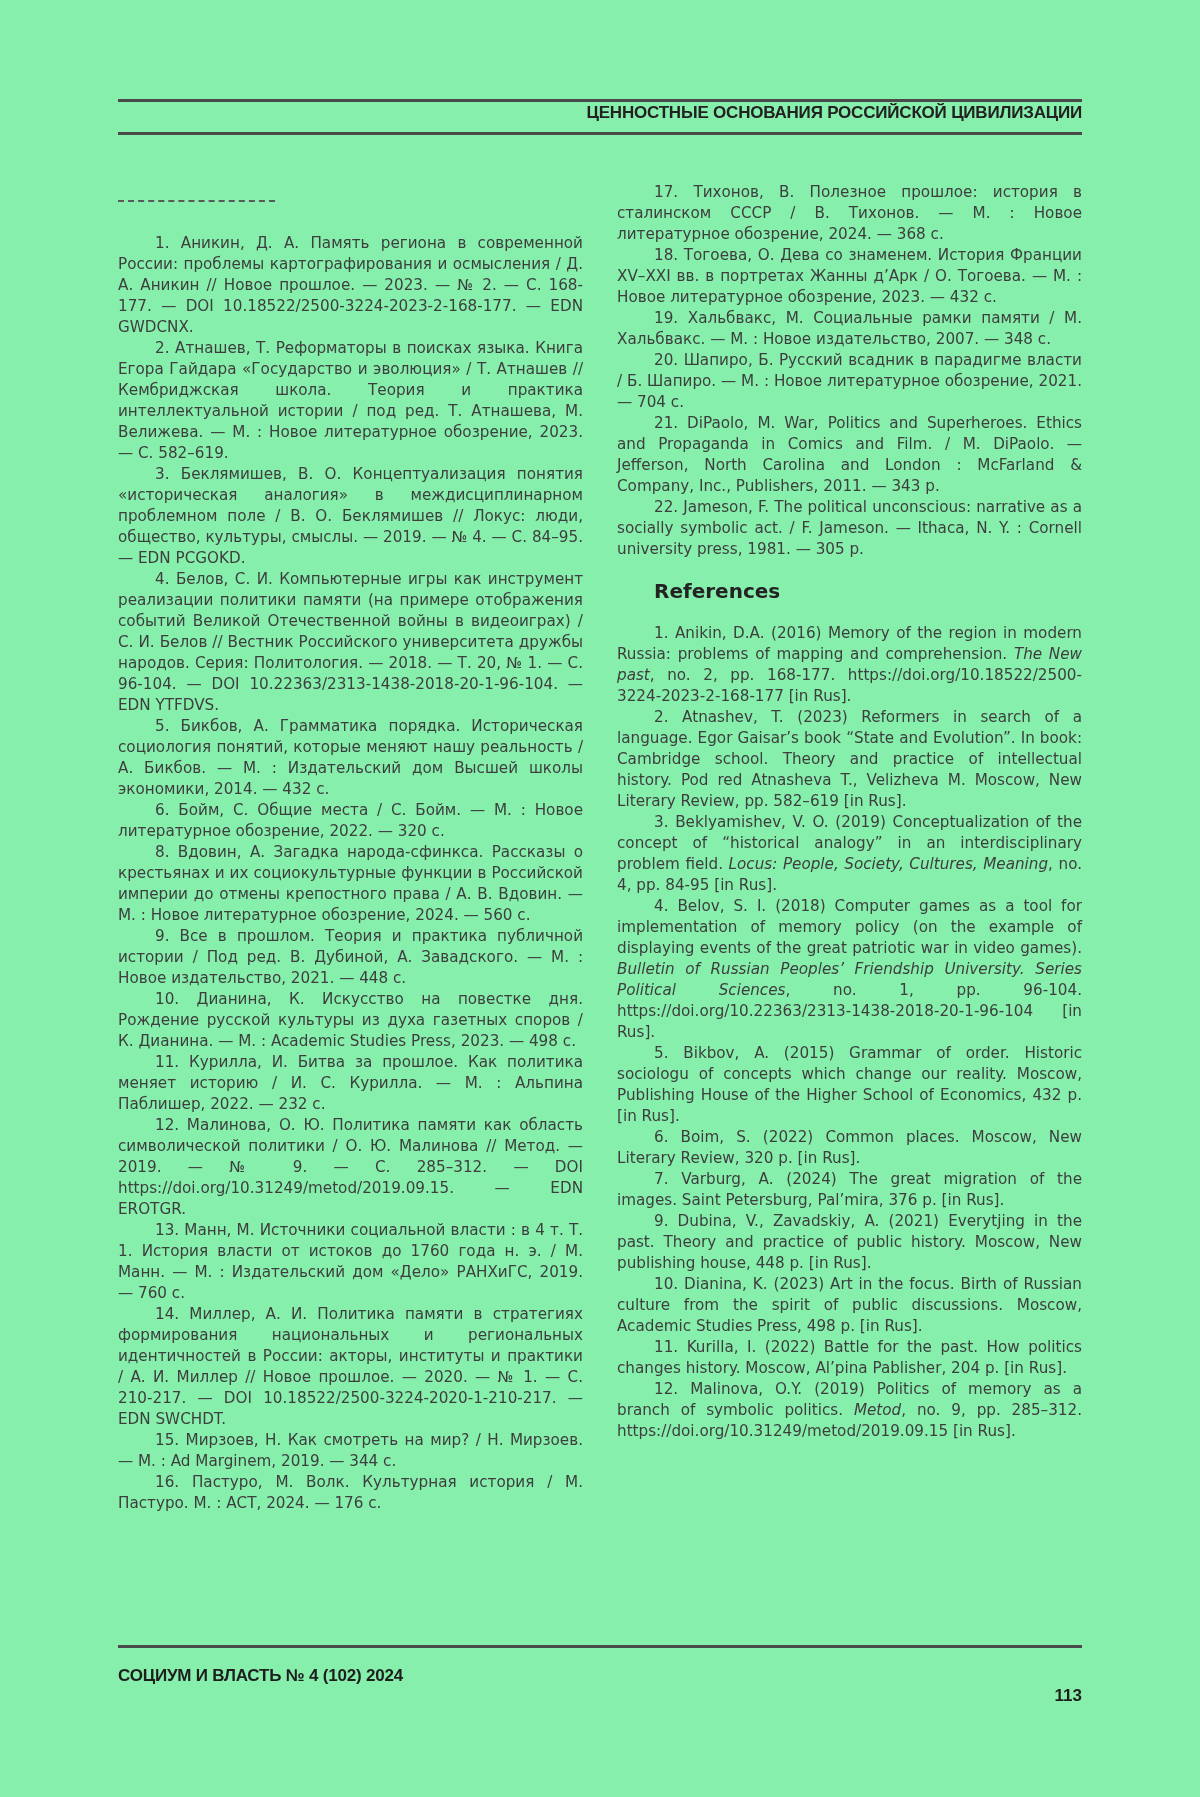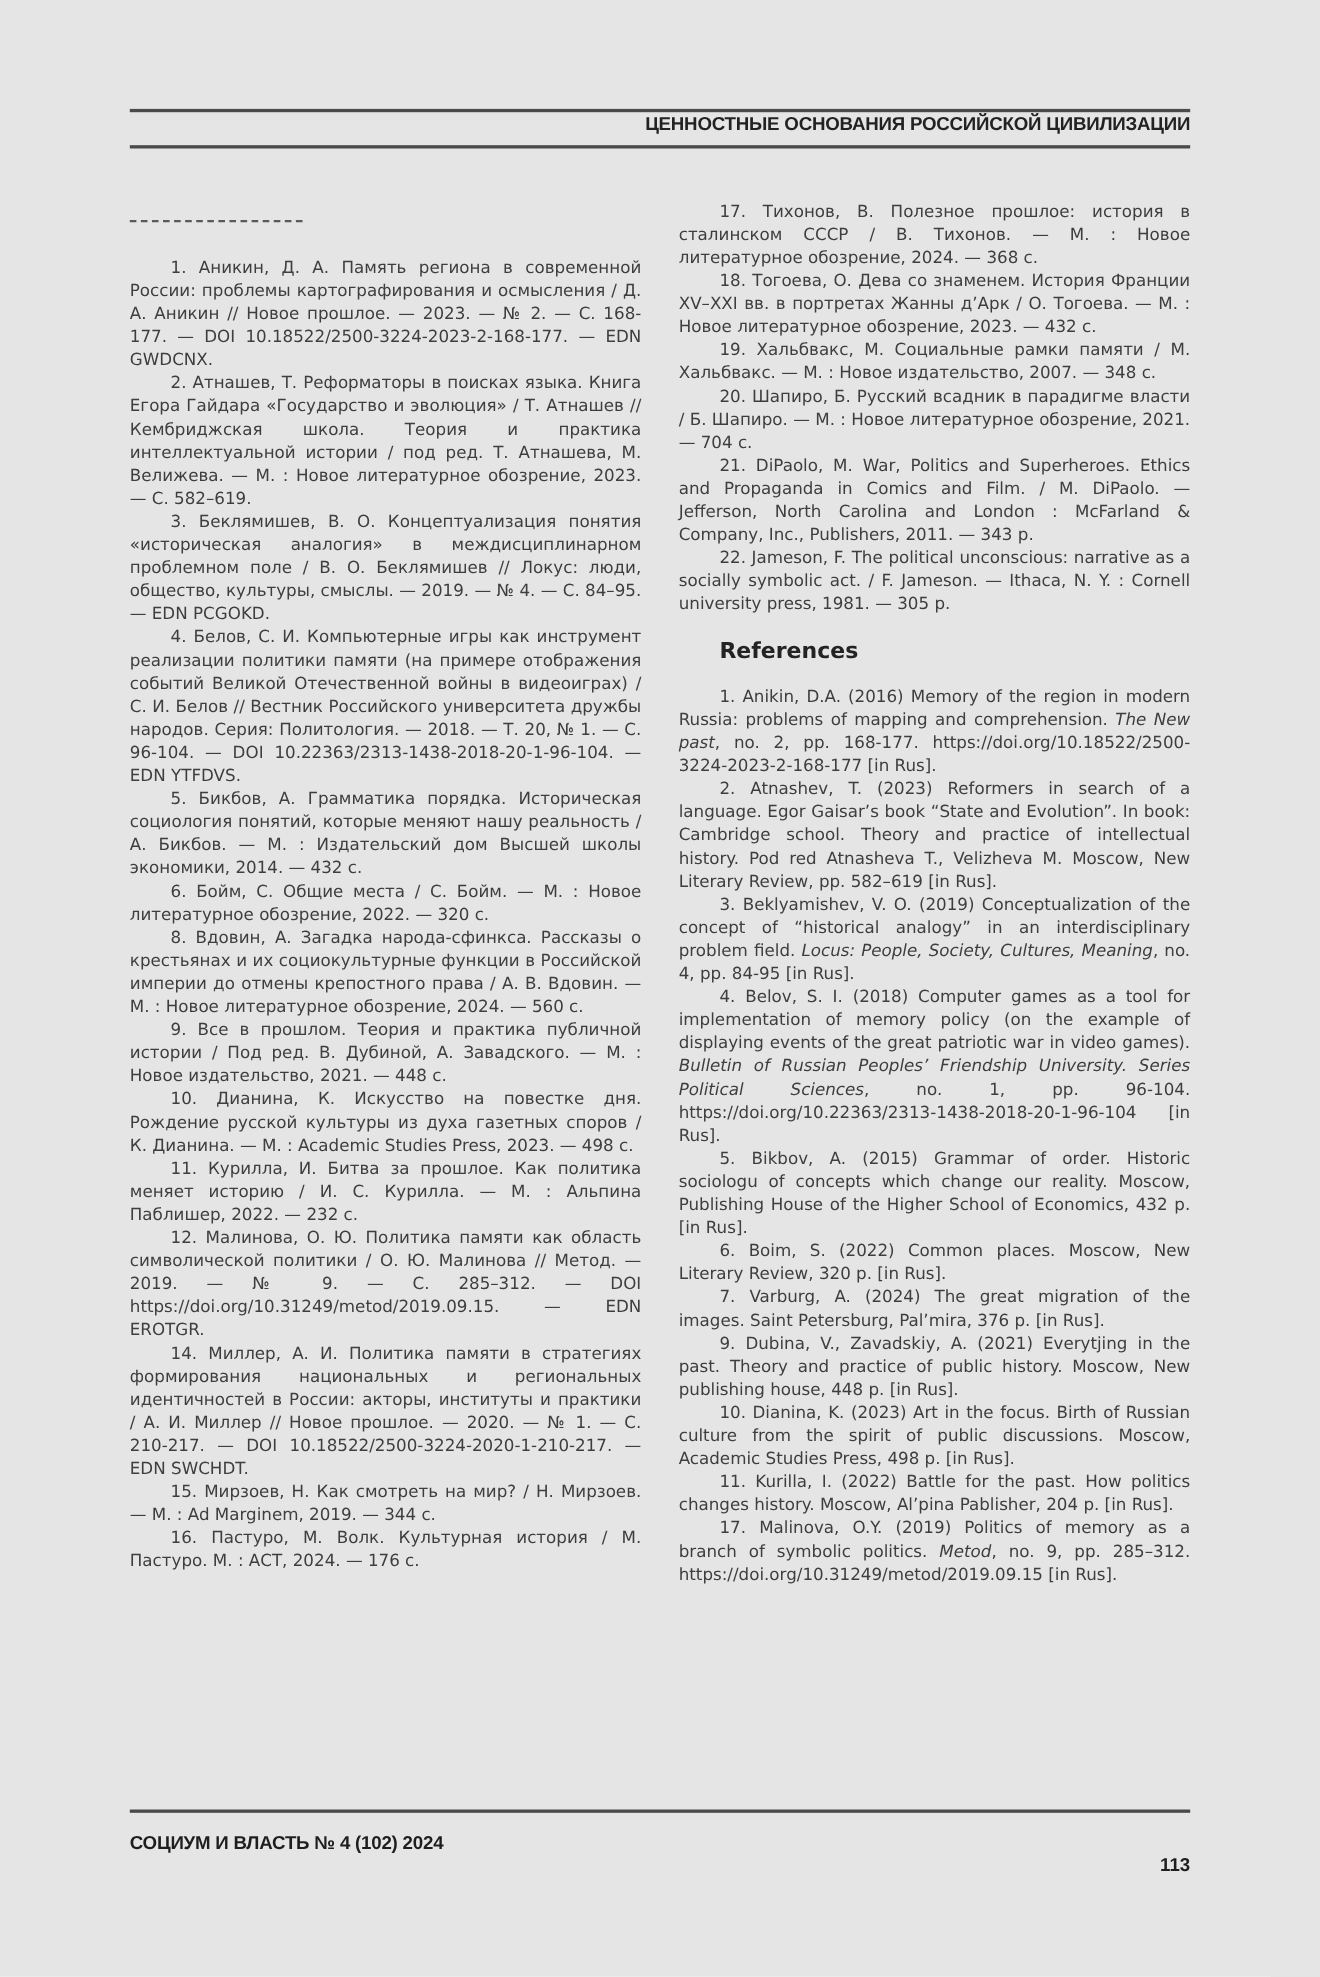--- a/index.html
+++ b/index.html
@@ -1,17 +1,17 @@
 <!DOCTYPE html>
 <html lang="ru"><head>
 <meta charset="utf-8">
 <style>
   html,body{margin:0;padding:0;}
   .page{
-    position:relative;width:1200px;height:1797px;background:#e5e5e5;
+    position:relative;width:1200px;height:1797px;background:#86efac;
     font-family:"DejaVu Sans",sans-serif;color:#3e3e3e;overflow:hidden;
   }
   .rule{position:absolute;left:118px;width:964px;height:3px;background:#4a4a4a;}
   .rule-header-top{top:99px;}
   .rule-header-bottom{top:132px;}
   .rule-footer{top:1645px;}
   .header-title{
     position:absolute;left:118px;top:103px;width:964px;text-align:right;
     font-family:"Liberation Sans",sans-serif;font-weight:bold;font-size:17px;
     letter-spacing:-0.2px;color:#222222;white-space:nowrap;
@@ -61,20 +61,21 @@
       <p class="ref-item"><span>2. Атнашев, Т. Реформаторы в поисках языка. Книга Егора Гайдара «Государство и эволюция» / Т. Атнашев //Кембриджская школа. Теория и практика интеллектуальной истории / под ред. Т. Атнашева, М. Велижева. — М. : Новое литературное обозрение, 2023. — С. 582–619.</span></p>
       <p class="ref-item"><span>3. Беклямишев, В. О. Концептуализация понятия «историческая аналогия» в междисциплинарном проблемном поле / В. О. Беклямишев // Локус: люди, общество, культуры, смыслы. — 2019. — № 4. — С. 84–95. — EDN PCGOKD.</span></p>
       <p class="ref-item"><span>4. Белов, С. И. Компьютерные игры как инструмент реализации политики памяти (на примере отображения событий Великой Отечественной войны в видеоиграх) / С. И. Белов // Вестник Российского университета дружбы народов. Серия: Политология. — 2018. — Т. 20, № 1. — С. 96-104. — DOI 10.22363/2313-1438-2018-20-1-96-104. — EDN YTFDVS.</span></p>
       <p class="ref-item"><span>5. Бикбов, А. Грамматика порядка. Историческая социология понятий, которые меняют нашу реальность / А. Бикбов. — М. : Издательский дом Высшей школы экономики, 2014. — 432 с.</span></p>
       <p class="ref-item"><span>6. Бойм, С. Общие места / С. Бойм. — М. : Новое литературное обозрение, 2022. — 320 с.</span></p>
       <p class="ref-item"><span>8. Вдовин, А. Загадка народа-сфинкса. Рассказы о крестьянах и их социокультурные функции в Российской империи до отмены крепостного права / А. В. Вдовин. — М. : Новое литературное обозрение, 2024. — 560 с.</span></p>
       <p class="ref-item"><span>9. Все в прошлом. Теория и практика публичной истории / Под ред. В. Дубиной, А. Завадского. — М. : Новое издательство, 2021. — 448 с.</span></p>
       <p class="ref-item"><span>10. Дианина, К. Искусство на повестке дня. Рождение русской культуры из духа газетных споров / К. Дианина. — М. : Academic Studies Press, 2023. — 498 с.</span></p>
       <p class="ref-item"><span>11. Курилла, И. Битва за прошлое. Как политика меняет историю / И. С. Курилла. — М. : Альпина Паблишер, 2022. — 232 с.</span></p>
       <p class="ref-item"><span>12. Малинова, О. Ю. Политика памяти как область символической политики / О. Ю. Малинова // Метод. — 2019. — № 9. — С. 285–312. — DOI https://doi.org/10.31249/metod/2019.09.15. — EDN EROTGR.</span></p>
+      <p class="ref-item"><span>13. Манн, М. Источники социальной власти : в 4 т. Т. 1. История власти от истоков до 1760 года н. э. / М. Манн. — М. : Издательский дом «Дело» РАНХиГС, 2019. — 760 с.</span></p>
       <p class="ref-item"><span>14. Миллер, А. И. Политика памяти в стратегиях формирования национальных и региональных идентичностей в России: акторы, институты и практики / А. И. Миллер // Новое прошлое. — 2020. — № 1. — С. 210-217. — DOI 10.18522/2500-3224-2020-1-210-217. — EDN SWCHDT.</span></p>
       <p class="ref-item"><span>15. Мирзоев, Н. Как смотреть на мир? / Н. Мирзоев. — М. : Ad Marginem, 2019. — 344 с.</span></p>
       <p class="ref-item"><span>16. Пастуро, М. Волк. Культурная история / М. Пастуро. М. : АСТ, 2024. — 176 с.</span></p>
     </div>
 
   <div class="col col-right">
     <div>
         <p class="ref-item"><span>17. Тихонов, В. Полезное прошлое: история в сталинском СССР / В. Тихонов. — М. : Новое литературное обозрение, 2024. — 368 с.</span></p>
         <p class="ref-item"><span>18. Тогоева, О. Дева со знаменем. История Франции XV–XXI вв. в портретах Жанны д’Арк / О. Тогоева. — М. : Новое литературное обозрение, 2023. — 432 с.</span></p>
         <p class="ref-item"><span>19. Хальбвакс, М. Социальные рамки памяти / М. Хальбвакс. — М. : Новое издательство, 2007. — 348 с.</span></p>
@@ -87,21 +88,21 @@
         <p class="ref-item"><span>1. Anikin, D.A. (2016) Memory of the region in modern Russia: problems of mapping and comprehension. </span><em>The New past</em><span>, no. 2, pp. 168-177. https://doi.org/10.18522/2500-3224-2023-2-168-177 [in Rus].</span></p>
         <p class="ref-item"><span>2. Atnashev, T. (2023) Reformers in search of a language. Egor Gaisar’s book “State and Evolution”. In book: Cambridge school. Theory and practice of intellectual history. Pod red Atnasheva T., Velizheva M. Moscow, New Literary Review, pp. 582–619 [in Rus].</span></p>
         <p class="ref-item"><span>3. Beklyamishev, V. O. (2019) Conceptualization of the concept of “historical analogy” in an interdisciplinary problem field. </span><em>Locus: People, Society, Cultures, Meaning</em><span>, no. 4, pp. 84-95 [in Rus].</span></p>
         <p class="ref-item"><span>4. Belov, S. I. (2018) Computer games as a tool for implementation of memory policy (on the example of displaying events of the great patriotic war in video games). </span><em>Bulletin of Russian Peoples’ Friendship University. Series Political Sciences</em><span>, no. 1, pp. 96-104. https://doi.org/10.22363/2313-1438-2018-20-1-96-104 [in Rus].</span></p>
         <p class="ref-item"><span>5. Bikbov, A. (2015) Grammar of order. Historic sociologu of concepts which change our reality. Moscow, Publishing House of the Higher School of Economics, 432 p. [in Rus].</span></p>
         <p class="ref-item"><span>6. Boim, S. (2022) Common places. Moscow, New Literary Review, 320 p. [in Rus].</span></p>
         <p class="ref-item"><span>7. Varburg, A. (2024) The great migration of the images. Saint Petersburg, Pal’mira, 376 p. [in Rus].</span></p>
         <p class="ref-item"><span>9. Dubina, V., Zavadskiy, A. (2021) Everytjing in the past. Theory and practice of public history. Moscow, New publishing house, 448 p. [in Rus].</span></p>
         <p class="ref-item"><span>10. Dianina, K. (2023) Art in the focus. Birth of Russian culture from the spirit of public discussions. Moscow, Academic Studies Press, 498 p. [in Rus].</span></p>
         <p class="ref-item"><span>11. Kurilla, I. (2022) Battle for the past. How politics changes history. Moscow, Al’pina Pablisher, 204 p. [in Rus].</span></p>
-        <p class="ref-item"><span>17. Malinova, O.Y. (2019) Politics of memory as a branch of symbolic politics. </span><em>Metod</em><span>, no. 9, pp. 285–312. https://doi.org/10.31249/metod/2019.09.15 [in Rus].</span></p>
+        <p class="ref-item"><span>12. Malinova, O.Y. (2019) Politics of memory as a branch of symbolic politics. </span><em>Metod</em><span>, no. 9, pp. 285–312. https://doi.org/10.31249/metod/2019.09.15 [in Rus].</span></p>
       </div>
   </div>
 
   <div class="rule rule-footer"></div>
   <div class="footer-journal">СОЦИУМ И ВЛАСТЬ № 4 (102) 2024</div>
   <div class="footer-page">113</div>
 
 </div>
 
 </body></html>

